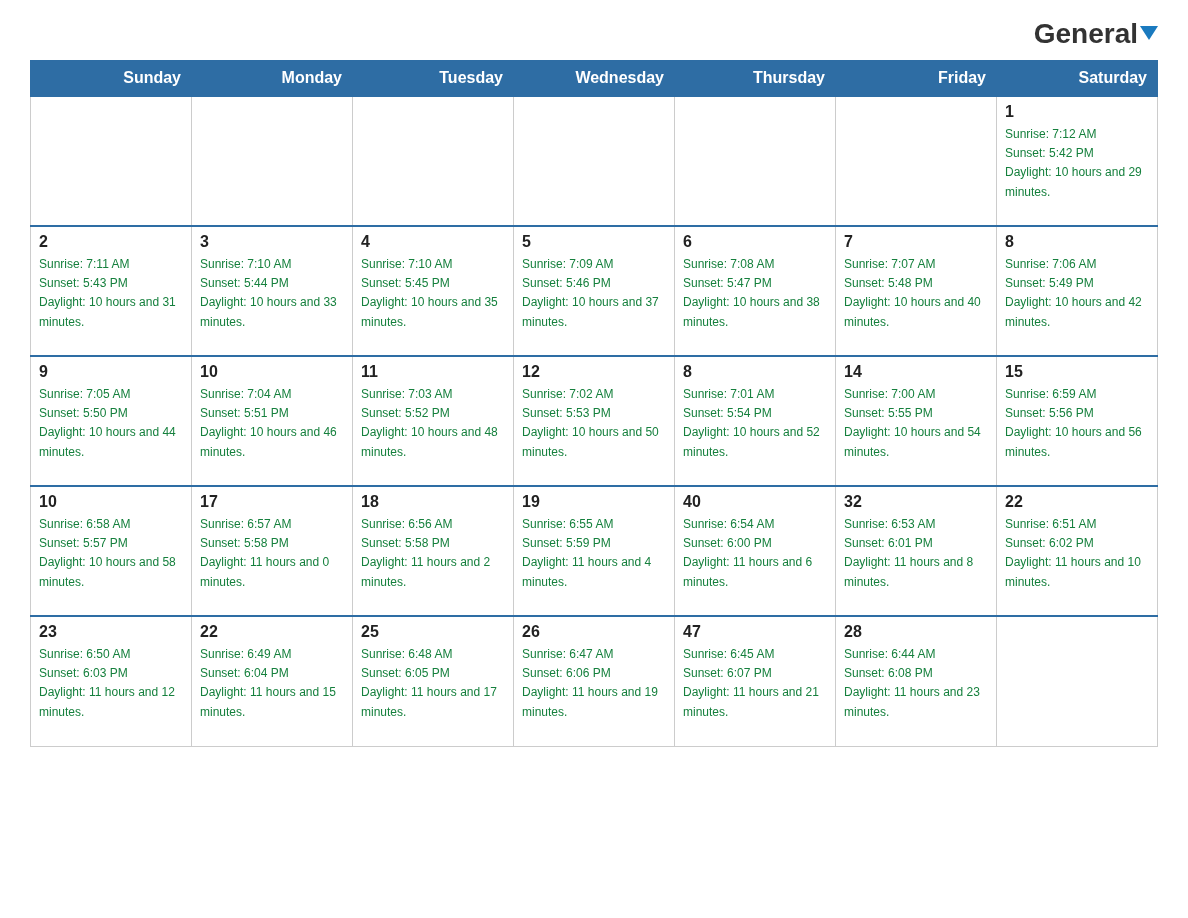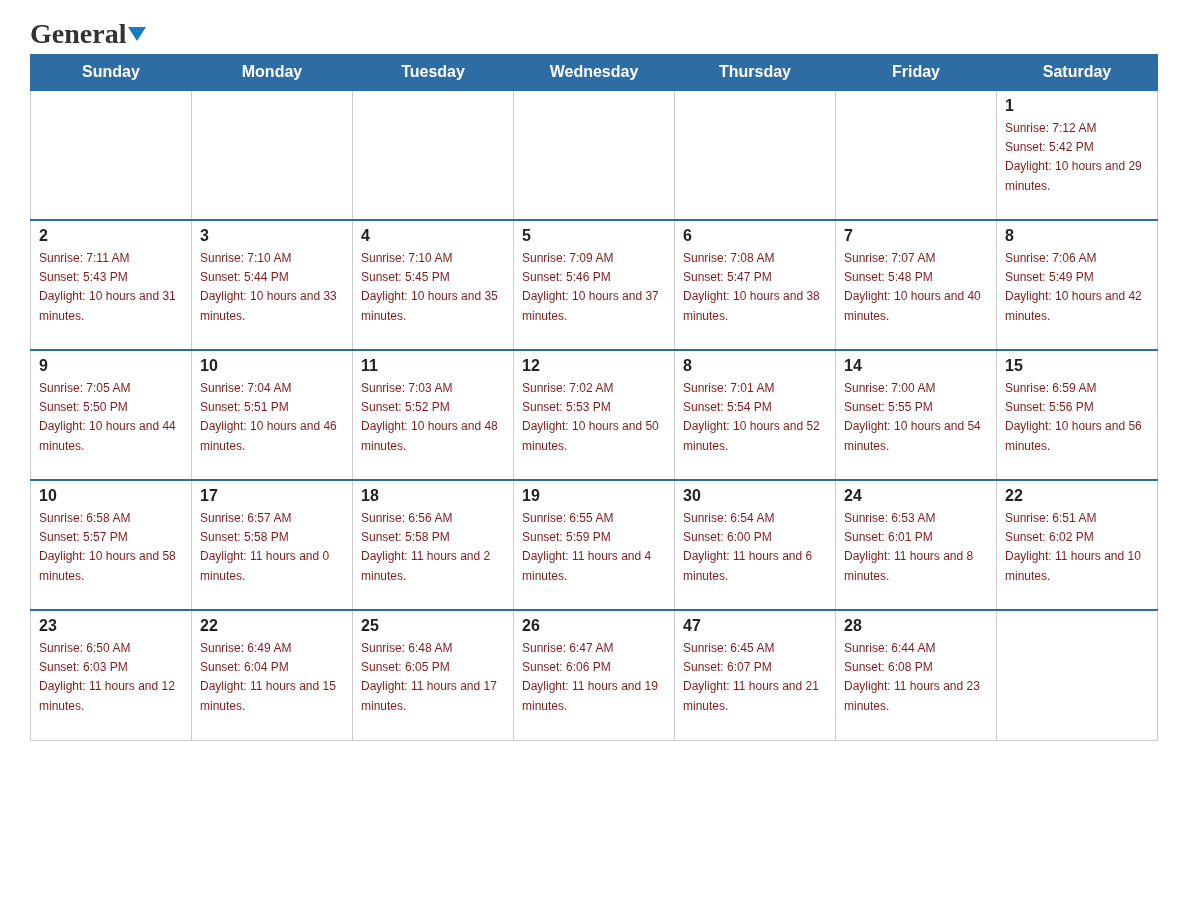--- a/index.html
+++ b/index.html
@@ -5,24 +5,23 @@
     * { box-sizing: border-box; margin: 0; padding: 0; }
     body {
       font-family: Arial, sans-serif;
       background: #fff;
       padding: 20px 30px;
       width: 1188px;
       min-height: 918px;
     }
     .header-area {
       display: flex;
-      justify-content: flex-start;
+      justify-content: flex-end;
       align-items: flex-start;
-      margin-bottom: 6px;
-      font-family: Liberation Serif, serif;
+      margin-bottom: 12px;
     }
     .logo {
       display: flex;
       flex-direction: column;
       align-items: flex-start;
     }
     .logo-general {
       font-size: 28px;
       font-weight: bold;
       color: #333;
@@ -66,21 +65,21 @@
       width: 100%;
       border-collapse: collapse;
       table-layout: fixed;
     }
     .calendar-table th {
       background-color: #2e6da4;
       color: #fff;
       font-size: 16px;
       font-weight: bold;
       padding: 8px 10px;
-      text-align: center;
+      text-align: right;
       border: 1px solid #2e6da4;
       margin-left: 38px;
     }
     .calendar-table td {
       border: 1px solid #ccc;
       vertical-align: top;
       padding: 6px 8px;
       font-size: 12.5px;
       color: #333;
       height: 130px;
@@ -93,21 +92,21 @@
     }
     .day-number {
       font-size: 16px;
       font-weight: bold;
       color: #222;
       display: block;
       margin-bottom: 4px;
     }
     .day-info {
       font-size: 12px;
-      color: #7f1d1d;
+      color: #15803d;
       line-height: 1.6;
     }
     .empty-cell {
       background: #fff;
     }
   </style>
 </head>
 <body>
 
 <div class="header-area">
@@ -219,25 +218,25 @@
         </td>
         <td>
           <span class="day-number">18</span>
           <div class="day-info">Sunrise: 6:56 AM<br>Sunset: 5:58 PM<br>Daylight: 11 hours and 2 minutes.</div>
         </td>
         <td>
           <span class="day-number">19</span>
           <div class="day-info">Sunrise: 6:55 AM<br>Sunset: 5:59 PM<br>Daylight: 11 hours and 4 minutes.</div>
         </td>
         <td>
-          <span class="day-number">30</span>
+          <span class="day-number">40</span>
           <div class="day-info">Sunrise: 6:54 AM<br>Sunset: 6:00 PM<br>Daylight: 11 hours and 6 minutes.</div>
         </td>
         <td>
-          <span class="day-number">24</span>
+          <span class="day-number">32</span>
           <div class="day-info">Sunrise: 6:53 AM<br>Sunset: 6:01 PM<br>Daylight: 11 hours and 8 minutes.</div>
         </td>
         <td>
           <span class="day-number">22</span>
           <div class="day-info">Sunrise: 6:51 AM<br>Sunset: 6:02 PM<br>Daylight: 11 hours and 10 minutes.</div>
         </td>
       </tr>
       <tr>
         <td>
           <span class="day-number">23</span>

